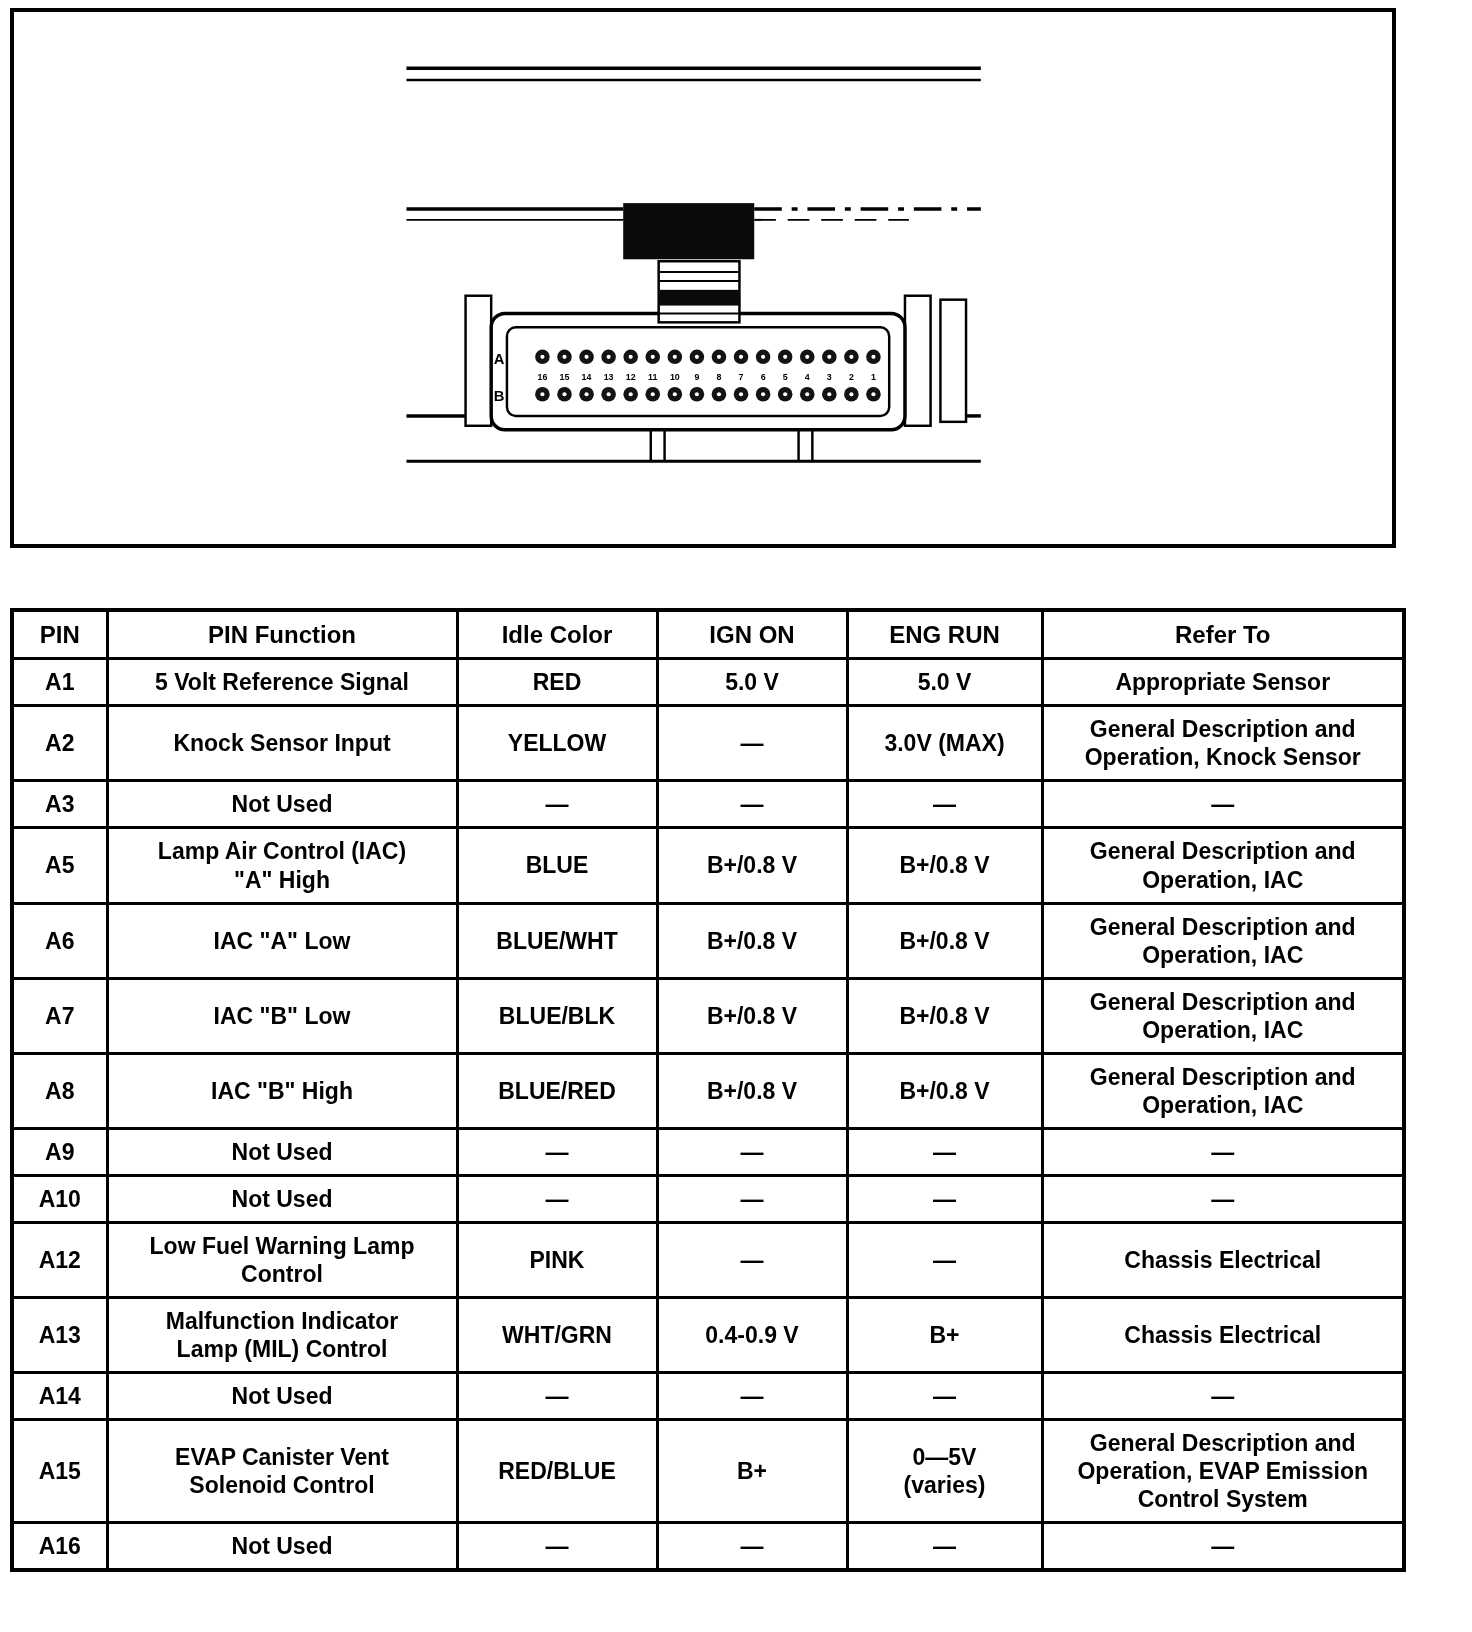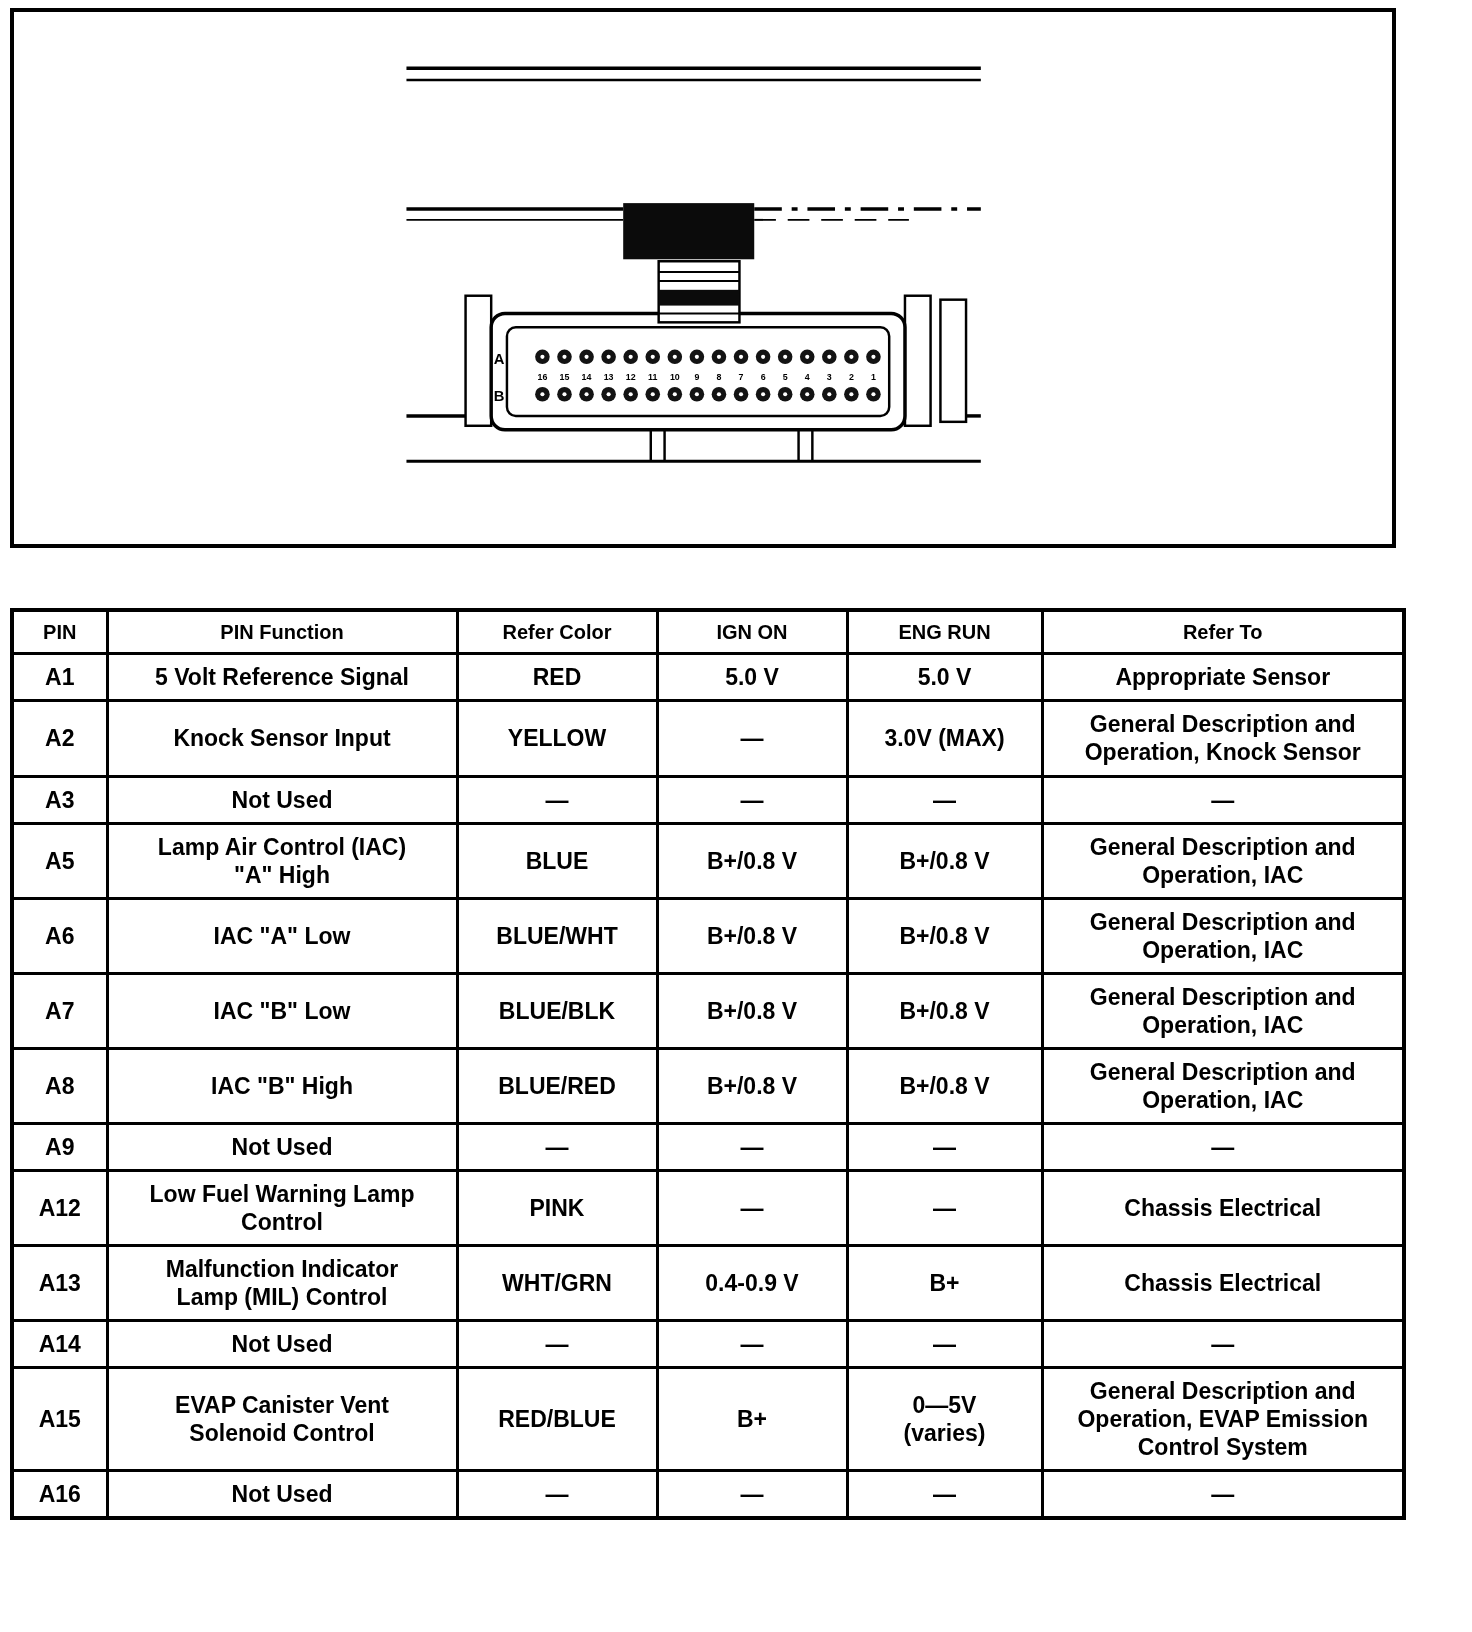--- a/index.html
+++ b/index.html
@@ -42,21 +42,21 @@
   .pin-table th, .pin-table td {
     border: 3px solid #000;
     font-weight: bold;
     text-align: center;
     vertical-align: middle;
     white-space: pre-line;
     line-height: 1.22;
     padding: 8px 6px;
     overflow: hidden;
   }
-  .pin-table th { font-size: 20px; }
+  .pin-table th { font-size: 24px; }
   .pin-table td { font-size: 23px; }
 </style>
 </head>
 <body>
 
 <div class="page">
 
   <div class="diagram-box">
     <svg viewBox="0 0 1386 540">
 
@@ -189,21 +189,21 @@
       <col style="width:350px">
       <col style="width:200px">
       <col style="width:190px">
       <col style="width:195px">
       <col style="width:362px">
     </colgroup>
     <thead>
       <tr>
         <th>PIN</th>
         <th>PIN Function</th>
-        <th>Refer Color</th>
+        <th>Idle Color</th>
         <th>IGN ON</th>
         <th>ENG RUN</th>
         <th>Refer To</th>
       </tr>
     </thead>
     <tbody id="table-body">
         <tr>
       <td>A1</td>
       <td>5 Volt Reference Signal</td>
       <td>RED</td>
@@ -260,20 +260,28 @@
       <td>A8</td>
       <td>IAC "B" High</td>
       <td>BLUE/RED</td>
       <td>B+/0.8 V</td>
       <td>B+/0.8 V</td>
       <td>General Description and
 Operation, IAC</td>
     </tr>
         <tr>
       <td>A9</td>
+      <td>Not Used</td>
+      <td>—</td>
+      <td>—</td>
+      <td>—</td>
+      <td>—</td>
+    </tr>
+        <tr>
+      <td>A10</td>
       <td>Not Used</td>
       <td>—</td>
       <td>—</td>
       <td>—</td>
       <td>—</td>
     </tr>
         <tr>
       <td>A12</td>
       <td>Low Fuel Warning Lamp
 Control</td>

